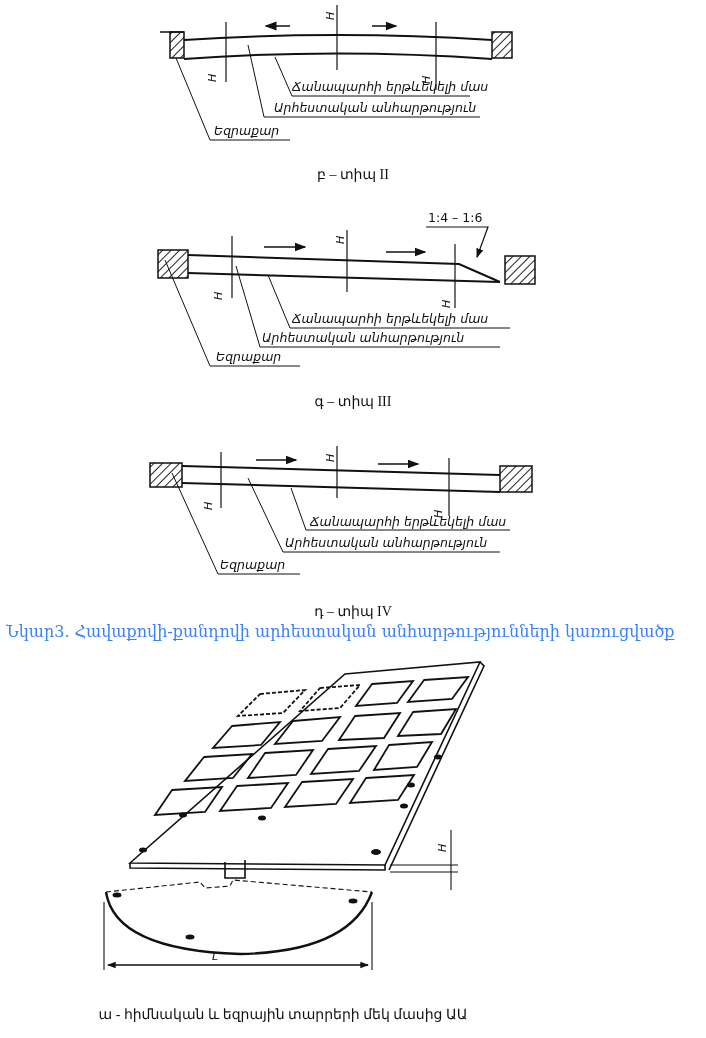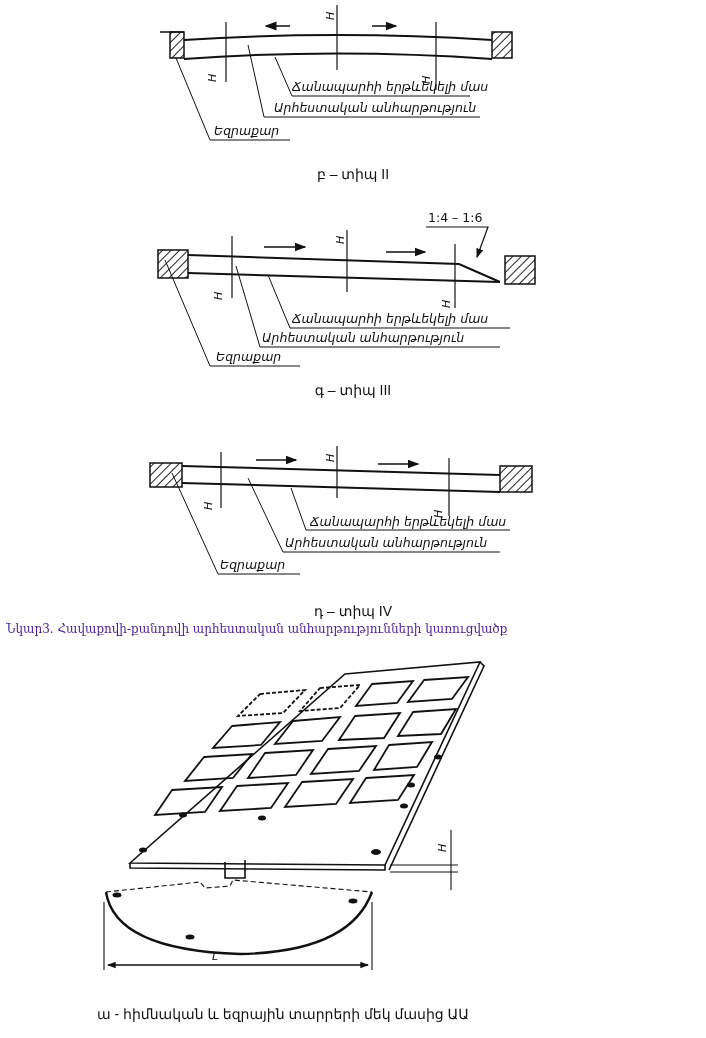--- a/index.html
+++ b/index.html
@@ -1,23 +1,23 @@
 <!DOCTYPE html>
 <html><head>
 <meta charset="utf-8">
 <style>
   html, body { margin:0; padding:0; background:#ffffff; }
   body { width:706px; height:1038px; position:relative; overflow:hidden;
          font-family:"DejaVu Sans", sans-serif; color:#111; }
   svg text { font-family:"DejaVu Sans", sans-serif; }
   .fig { position:absolute; left:0; width:706px; }
   .caption { position:absolute; left:0; width:706px; text-align:center;
-             font-family:Liberation Sans, sans-serif; font-size:14px; color:#111; }
+             font-family:Liberation Serif, serif; font-size:14px; color:#111; }
   .main-caption { position:absolute; left:6px; top:622px; width:700px;
-             font-family:"DejaVu Serif", serif; font-size:12px; color:#4c1d95; white-space:nowrap; }
+             font-family:"DejaVu Serif", serif; font-size:16px; color:#3b82f6; white-space:nowrap; }
   .lbl { font-size:12.5px; font-style:italic; fill:#111; }
   .hlbl { font-size:11px; font-style:italic; fill:#111; }
 </style>
 </head>
 <body>
 
 <svg class="fig" style="top:0" width="706" height="160" viewBox="0 0 706 160">
   <defs>
     <pattern id="hatch" width="6" height="6" patternUnits="userSpaceOnUse" patternTransform="rotate(45)">
       <line x1="0" y1="0" x2="0" y2="6" stroke="#222" stroke-width="2"></line>
@@ -89,21 +89,21 @@
   <text x="428" y="22" font-size="12.5" fill="#111">1:4 – 1:6</text>
   <g stroke="#111" stroke-width="1" fill="none">
     <path d="M268,75 L290,128 L510,128"></path>
     <path d="M236,66 L260,147 L500,147"></path>
     <path d="M165,60 L210,166 L300,166"></path>
   </g>
   <text class="lbl" x="292" y="123">Ճանապարհի երթևեկելի մաս</text>
   <text class="lbl" x="262" y="142">Արհեստական անհարթություն</text>
   <text class="lbl" x="216" y="161">Եզրաքար</text>
 </svg>
-<div class="caption" style="top:382px">գ – տիպ  III</div>
+<div class="caption" style="top:393px">գ – տիպ  III</div>
 
 <svg class="fig" style="top:430px" width="706" height="150" viewBox="0 0 706 150">
   <g>
     <rect x="150" y="33" width="32" height="24" fill="url(#hatch)" stroke="#111" stroke-width="1.5"></rect>
   </g>
   <g>
     <rect x="500" y="36" width="32" height="26" fill="url(#hatch)" stroke="#111" stroke-width="1.5"></rect>
   </g>
   <g fill="none" stroke="#111" stroke-width="2">
     <path d="M182,36 L500,45"></path>

